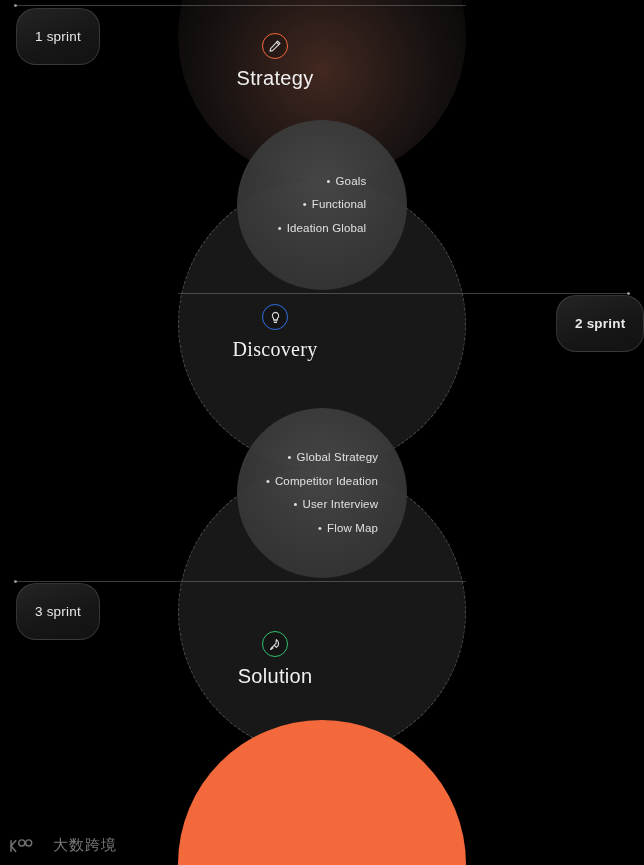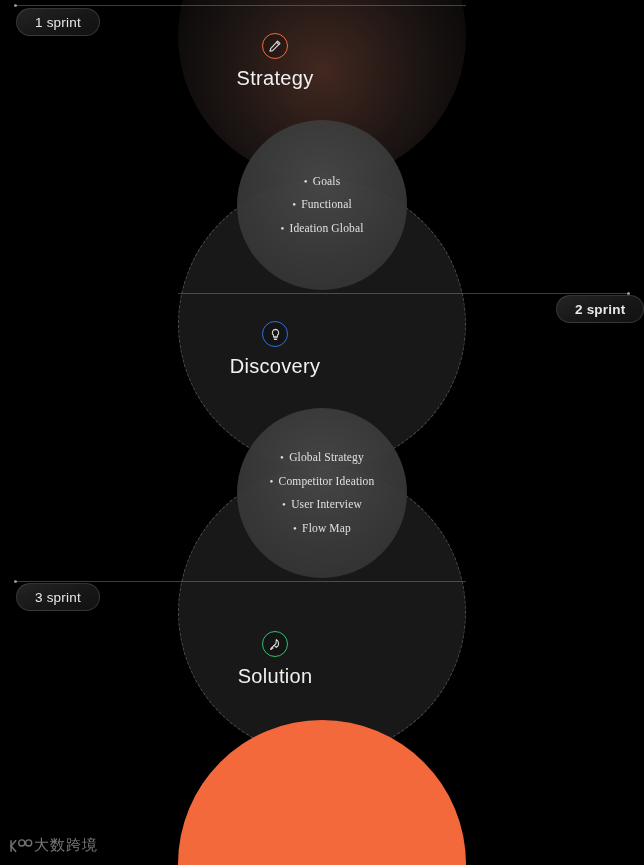--- a/index.html
+++ b/index.html
@@ -73,21 +73,21 @@
   .rule.r2::before { right: 0; left: auto; }
   .rule.r3 { left: 14px; width: 452px; top: 581px; }
   .rule.r3::before { left: 0; }
 
   
   .sprint-pill {
     position: absolute;
     display: flex;
     align-items: center;
     justify-content: center;
-    height: 28px;
+    height: 57px;
     padding: 0 18px;
     border-radius: 20px;
     background: linear-gradient(160deg, #242424 0%, #161616 60%, #121212 100%);
     border: 1px solid rgba(110,110,110,0.35);
     color: #e8e8e8;
     font-size: 13.5px;
     letter-spacing: 0.2px;
     box-sizing: border-box;
     white-space: nowrap;
   }
@@ -97,21 +97,21 @@
 
   
   .phase-head {
     position: absolute;
     left: 0;
     width: 550px;
     text-align: center;
     pointer-events: none;
   }
   .phase-head.h-strategy  { top: 33px; }
-  .phase-head.h-discovery { top: 321px; }
+  .phase-head.h-discovery { top: 304px; font-family: Liberation Serif, serif; }
   .phase-head.h-solution  { top: 631px; }
 
   .icon-ring {
     width: 26px;
     height: 26px;
     margin: 0 auto 9px auto;
     border-radius: 50%;
     border: 1.4px solid #f4693b;
     display: flex;
     align-items: center;
@@ -154,22 +154,21 @@
   }
   .bubble.b-solution {
     top: 696px;
     background: radial-gradient(circle at 50% 30%, rgba(255,255,255,0.62) 0%, rgba(255,200,170,0.42) 38%, rgba(250,150,110,0.26) 62%, rgba(244,105,59,0.10) 85%, rgba(244,105,59,0.02) 100%);
   }
 
   .bullets {
     list-style: none;
     margin: 0;
     padding: 0;
-    text-align: center;
-    font-family: Liberation Serif, serif;
+    text-align: right;
   }
   .bullets li {
     font-size: 11.5px;
     color: #e0e0e0;
     line-height: 1;
     margin: 0 0 12px 0;
     letter-spacing: 0.15px;
     white-space: nowrap;
   }
   .bullets li:last-child { margin-bottom: 0; }
@@ -182,21 +181,21 @@
   .bubble.b-solution .bullets li,
   .bubble.b-solution .bullets li::before { color: #ffffff; }
 
   
   .watermark {
     position: absolute;
     left: 8px;
     bottom: 10px;
     display: flex;
     align-items: center;
-    gap: 0;
+    gap: 19px;
     opacity: 0.55;
     pointer-events: none;
     justify-content: space-between;
   }
   .watermark .wm-mark {
     display: flex;
     align-items: center;
     color: #cfcfcf;
   }
   .watermark .wm-text {

